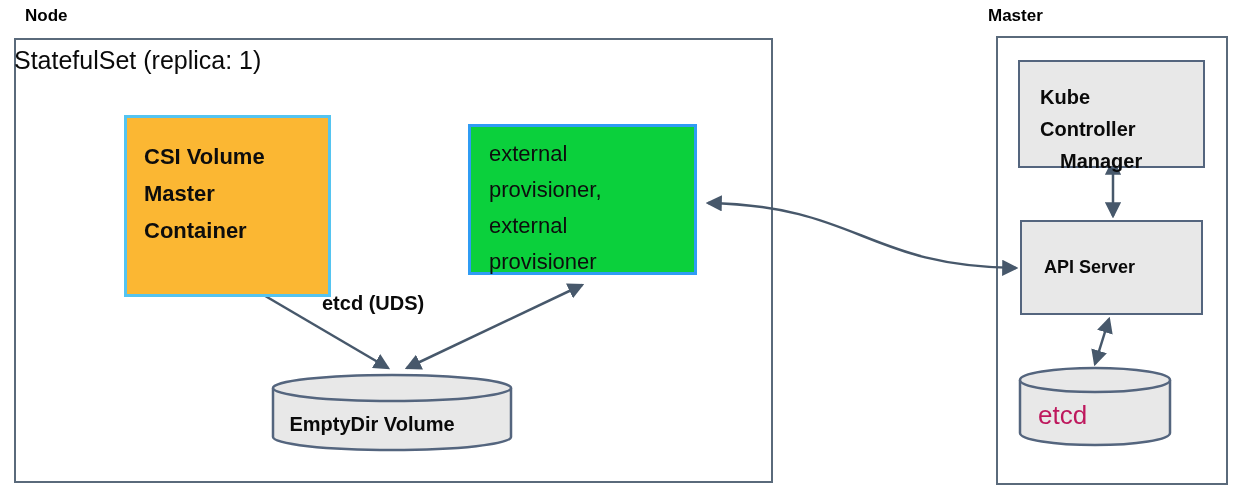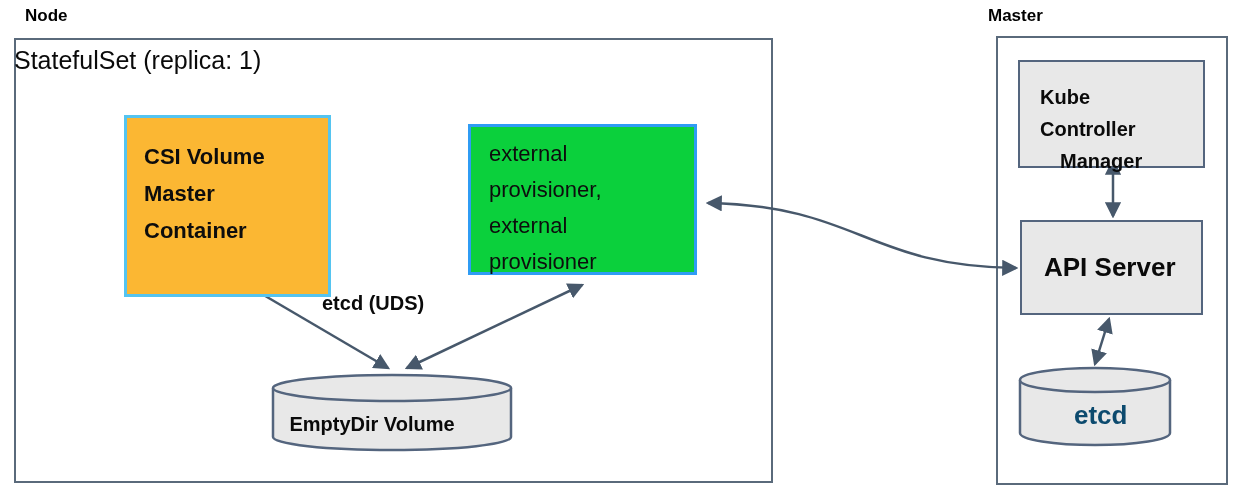--- a/index.html
+++ b/index.html
@@ -34,24 +34,24 @@
   .gray-box{
     position:absolute;background:#e8e8e8;border:2px solid #54657e;
     color:#0a0a0a;box-sizing:content-box;
   }
   .kcm-box{
     left:1018px;top:60px;width:163px;height:85px;
     font-size:20px;font-weight:600;line-height:32px;padding:19px 0 0 20px;
   }
   .api-box{
     left:1020px;top:220px;width:157px;height:91px;
-    font-size:26px;font-weight:600;display:flex;align-items:center;
+    font-size:18px;font-weight:600;display:flex;align-items:center;
     padding-left:22px;
   }
-  .etcd-label{left:1074px;top:400px;font-size:26px;font-weight:700;color:#0c4a6e;}
+  .etcd-label{left:1038px;top:400px;font-size:26px;font-weight:400;color:#be185d;}
   svg{position:absolute;left:0;top:0;}
 </style>
 </head>
 <body>
 
 <div id="stage">
 
   <div class="abs group-label" style="left:25px;top:6px;">Node</div>
   <div class="abs group-label" style="left:988px;top:6px;">Master</div>
 

